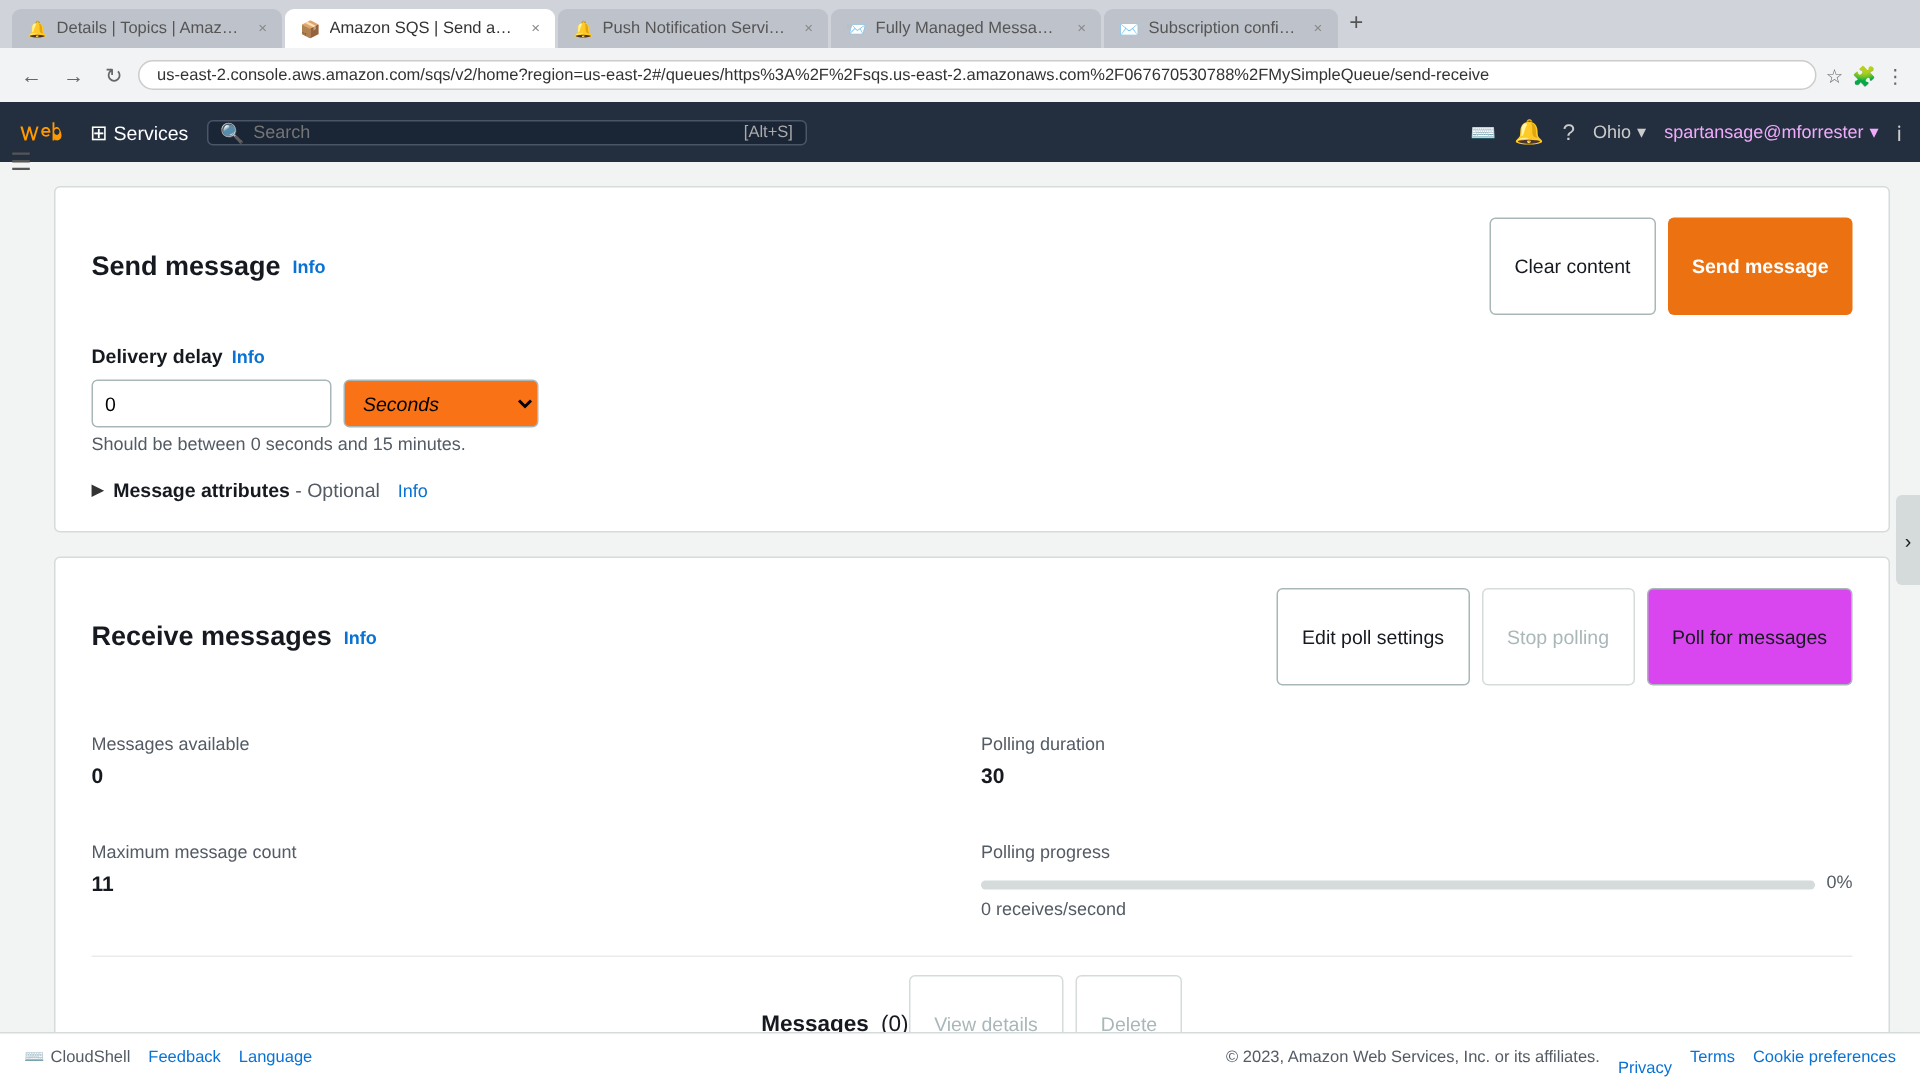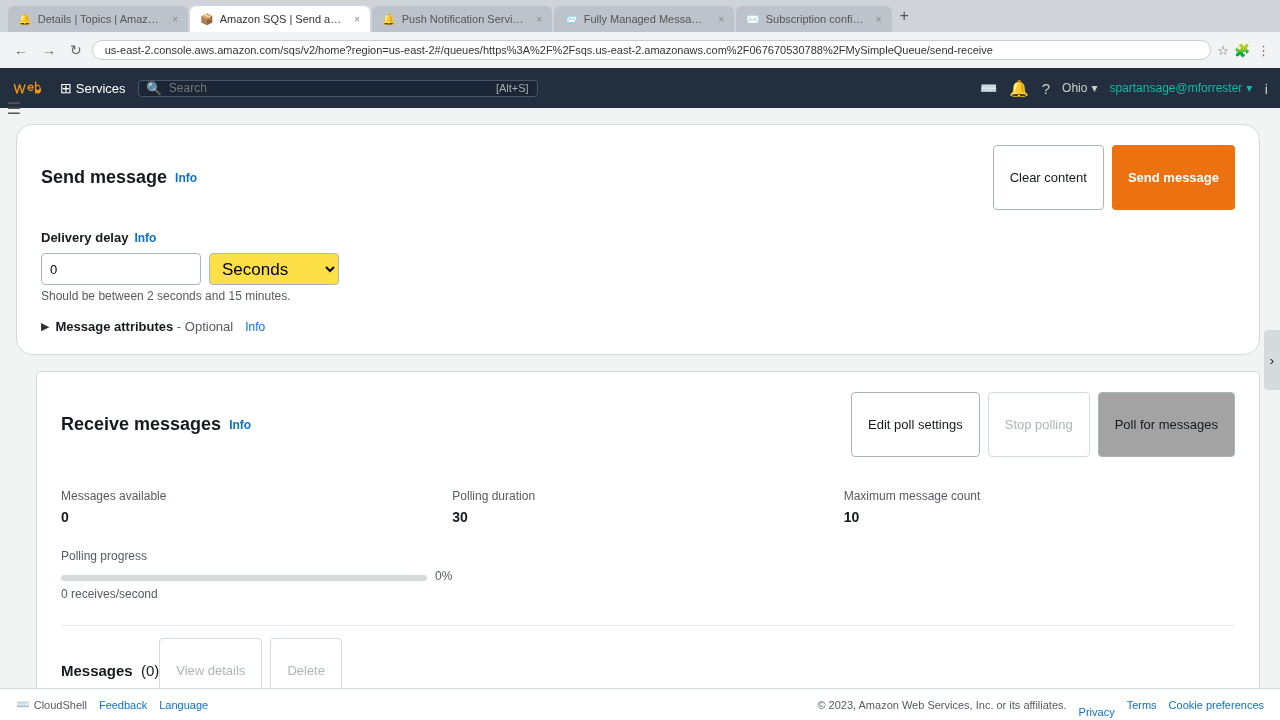--- a/index.html
+++ b/index.html
@@ -21,70 +21,70 @@
     
     .aws-nav { background: #232f3e; display: flex; align-items: center; height: 40px; padding: 0 12px; gap: 12px; }
     .aws-logo { width: 36px; height: 22px; }
     .aws-logo svg { width: 36px; height: 22px; }
     .aws-services-btn { color: #fff; font-size: 13px; cursor: pointer; display: flex; align-items: center; gap: 4px; }
     .aws-search { flex: 1; max-width: 400px; background: #1a2535; border: 1px solid #4a5568; border-radius: 4px; display: flex; align-items: center; padding: 0 8px; gap: 6px; }
     .aws-search input { background: none; border: none; color: #fff; font-size: 12px; outline: none; width: 100%; }
     .aws-search-hint { color: #aaa; font-size: 11px; }
     .aws-nav-icons { display: flex; gap: 12px; align-items: center; color: #ccc; font-size: 16px; }
     .aws-region { color: #ccc; font-size: 12px; display: flex; align-items: center; gap: 4px; }
-    .aws-user { color: #14b8a6; font-size: 12px; display: flex; align-items: center; gap: 4px; }
+    .aws-user { color: #f0abfc; font-size: 12px; display: flex; align-items: center; gap: 4px; }
 
     
     .sidebar-toggle { position: fixed; left: 0; top: 88px; width: 28px; height: 40px; display: flex; align-items: center; justify-content: center; font-size: 16px; color: #555; cursor: pointer; z-index: 10; }
 
     
     .main-wrapper { margin-left: 0; padding: 0; background: #f2f3f3; min-height: calc(720px - 108px); }
 
     
     .panel { background: #fff; border: 1px solid #d5dbdb; border-radius: 4px; margin: 16px 20px; padding: 20px 24px; }
     .panel-header { display: flex; align-items: center; justify-content: space-between; margin-bottom: 20px; }
     .panel-title { font-size: 18px; font-weight: 700; color: #16191f; display: flex; align-items: center; gap: 8px; }
     .info-link { color: #0972d3; font-size: 12px; cursor: pointer; }
     .panel-actions { display: flex; gap: 8px; }
 
     .btn { padding: 24px 16px; border-radius: 4px; font-size: 13px; cursor: pointer; border: none; }
     .btn-primary { background: #ec7211; color: #fff; font-weight: 600; }
     .btn-secondary { background: #fff; color: #16191f; border: 1px solid #aab7b8; }
     .btn-disabled { background: #fff; color: #aab7b8; border: 1px solid #d5dbdb; cursor: default; }
-    .btn-normal { background: #a3a3a3; color: #16191f; border: 1px solid #aab7b8; }
+    .btn-normal { background: #d946ef; color: #16191f; border: 1px solid #aab7b8; }
 
     
     .field-label { font-size: 13px; font-weight: 700; margin-bottom: 4px; display: flex; align-items: center; gap: 6px; }
     .field-hint { font-size: 12px; color: #545b64; margin-bottom: 8px; }
     .field-note { font-size: 12px; color: #545b64; margin-top: 4px; }
 
     textarea.message-input { width: 100%; height: 80px; border: 1px solid #aab7b8; border-radius: 4px; padding: 8px; font-size: 13px; color: #aab7b8; resize: vertical; outline: none; }
 
     .delivery-row { display: flex; align-items: center; gap: 8px; margin-top: 8px; }
     .number-input { width: 160px; height: 32px; border: 1px solid #aab7b8; border-radius: 4px; padding: 0 8px; font-size: 13px; outline: none; }
-    .select-input { height: 32px; border: 1px solid #aab7b8; border-radius: 4px; padding: 0 8px; font-size: 17px; background: #fde047; min-width: 130px; cursor: pointer; }
+    .select-input { height: 32px; border: 1px solid #aab7b8; border-radius: 4px; padding: 0 8px; font-size: 13px; background: #f97316; min-width: 130px; cursor: pointer; font-style: italic; }
 
     
     .collapsible-header { display: flex; align-items: center; gap: 6px; cursor: pointer; margin-top: 16px; }
     .collapsible-arrow { font-size: 11px; color: #333; }
     .collapsible-label { font-size: 13px; font-weight: 600; }
     .collapsible-optional { font-style: normal; color: #545b64; font-weight: 400; }
 
     
-    .stats-row { display: grid; grid-template-columns: 1fr 1fr 1fr; gap: 0; margin: 4px 0; }
+    .stats-row { display: grid; grid-template-columns: 1fr 1fr; gap: 12px; margin: 4px 0; }
     .stat-item { padding: 12px 0; }
     .stat-label { font-size: 12px; color: #545b64; margin-bottom: 6px; }
     .stat-value { font-size: 14px; font-weight: 700; }
     .progress-bar-container { margin-top: 4px; }
     .progress-bar-track { background: #d5dbdb; height: 6px; border-radius: 3px; margin-top: 4px; }
     .progress-bar-fill { background: #0972d3; height: 6px; border-radius: 3px; width: 0%; }
     .receives-per-sec { font-size: 12px; color: #545b64; margin-top: 4px; }
 
     
-    .messages-header { display: flex; align-items: center; justify-content: flex-start; margin-bottom: 12px; }
+    .messages-header { display: flex; align-items: center; justify-content: center; margin-bottom: 12px; }
     .messages-title { font-size: 15px; font-weight: 700; }
     .messages-actions { display: flex; gap: 8px; }
     .search-bar { display: flex; align-items: center; border: 1px solid #aab7b8; border-radius: 4px; padding: 0 10px; gap: 6px; height: 32px; background: #fff; width: 460px; }
     .search-bar input { border: none; outline: none; font-size: 13px; flex: 1; }
     .pagination { display: flex; align-items: center; gap: 6px; }
     .pag-btn { background: none; border: none; cursor: pointer; font-size: 14px; color: #333; padding: 2px 6px; }
     .pag-page { font-size: 13px; color: #333; }
     .pag-settings { cursor: pointer; font-size: 15px; color: #555; }
 
     
@@ -179,21 +179,21 @@
   </div>
   <span style="color:#ccc;font-size:14px;cursor:pointer;">ℹ</span>
 </div>
 
 <div class="sidebar-toggle">
   <span>☰</span>
 </div>
 
 <div class="main-wrapper">
 
-  <div class="panel" style="margin-left:16px;border-radius:16px;">
+  <div class="panel" style="margin-left:36px;">
     <div class="panel-header">
       <div class="panel-title">
         <span>Send message</span>
         <span class="info-link">Info</span>
       </div>
       <div class="panel-actions">
         <button class="btn btn-secondary">Clear content</button>
         <button class="btn btn-primary">Send message</button>
       </div>
     </div>
@@ -203,21 +203,21 @@
       <div class="field-label">
         <span>Delivery delay</span>
         <span class="info-link">Info</span>
       </div>
       <div class="delivery-row">
         <input type="number" class="number-input" value="0" style="">
         <select class="select-input">
           <option>Seconds</option>
         </select>
       </div>
-      <div class="field-note">Should be between 2 seconds and 15 minutes.</div>
+      <div class="field-note">Should be between 0 seconds and 15 minutes.</div>
     </div>
 
     <div class="collapsible-header">
       <span class="collapsible-arrow">▶</span>
       <span class="collapsible-label">
         <span>Message attributes</span>
         <span class="collapsible-optional">- Optional</span>
       </span>
       <span class="info-link" style="margin-left:6px;">Info</span>
     </div>
@@ -240,21 +240,21 @@
       <div class="stat-item">
         <div class="stat-label">Messages available</div>
         <div class="stat-value">0</div>
       </div>
       <div class="stat-item">
         <div class="stat-label">Polling duration</div>
         <div class="stat-value">30</div>
       </div>
       <div class="stat-item">
         <div class="stat-label">Maximum message count</div>
-        <div class="stat-value">10</div>
+        <div class="stat-value">11</div>
       </div>
       <div class="stat-item">
         <div class="stat-label">Polling progress</div>
         <div class="progress-bar-container">
           <div style="display:flex;align-items:center;gap:8px;">
             <div class="progress-bar-track" style="flex:1;">
               <div class="progress-bar-fill"></div>
             </div>
             <span style="font-size:12px;color:#545b64;">0%</span>
           </div>

